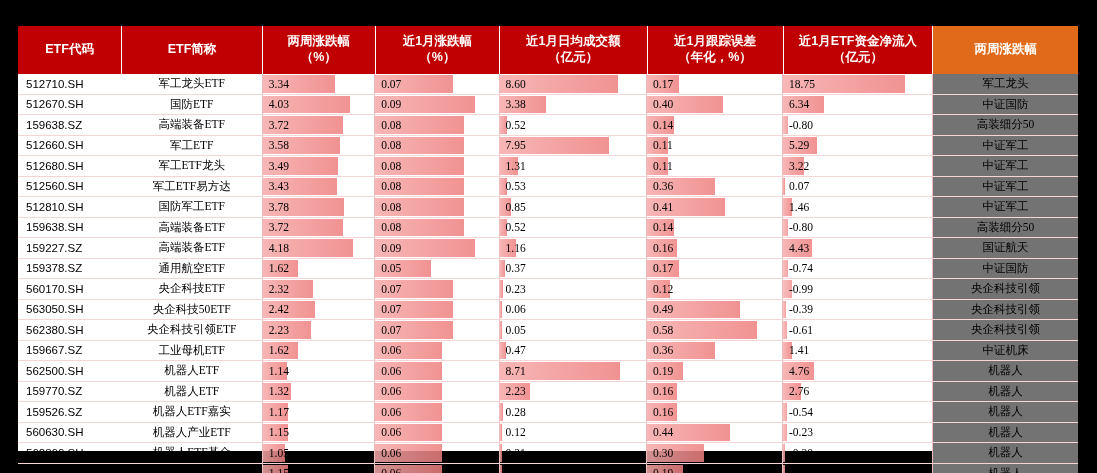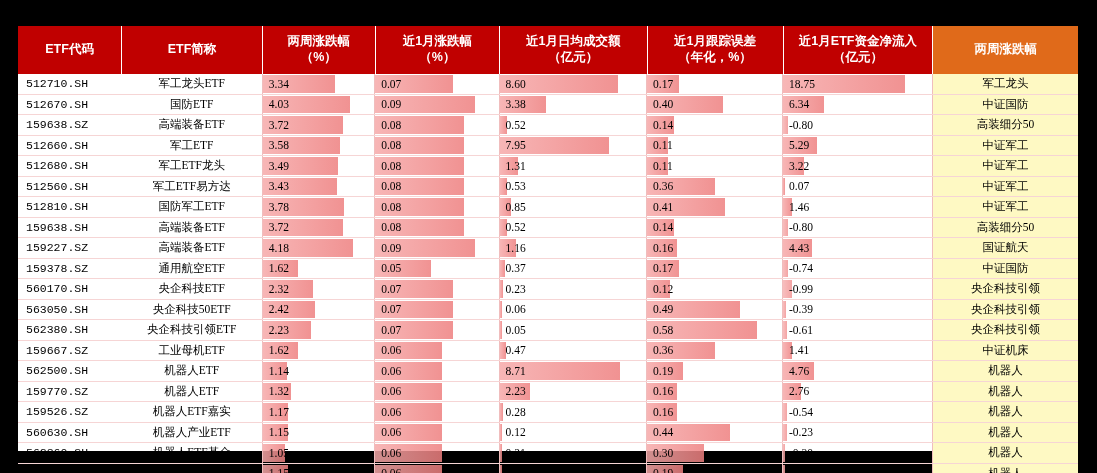--- a/index.html
+++ b/index.html
@@ -9,23 +9,23 @@
   th{
     background:#c00000;color:#fff;font-weight:bold;font-size:12.5px;
     text-align:center;vertical-align:middle;line-height:1.25;
     border-right:1px solid #fff;padding:3px 2px;height:42px;
   }
   th.last{background:#e06a1a;border-right:none;}
   td{
     font-size:11.5px;color:#000;height:19.5px;padding:0;
     border-bottom:1px solid #f3c9c9;position:relative;vertical-align:middle;
   }
-  td.code{text-align:left;padding-left:8px;font-family:Liberation Mono, monospace;}
+  td.code{text-align:left;padding-left:8px;font-family:Liberation Sans, sans-serif;}
   td.name{text-align:center;font-family:"Liberation Serif","DejaVu Serif",serif;border-right:1px solid #f0bdbd;}
-  td.idx{text-align:center;font-family:"Liberation Serif","DejaVu Serif",serif;background:#fef9c3;}
+  td.idx{text-align:center;font-family:"Liberation Serif","DejaVu Serif",serif;background:#737373;}
   td.num{text-align:left;}
   .bar{position:absolute;left:0;top:1px;bottom:1px;background:linear-gradient(90deg,#f6a9a9,#ee7f7f);opacity:.85;}
   .bar.neg{background:linear-gradient(90deg,#f6b3b3,#f29494);}
   .val{position:relative;z-index:2;padding-left:6px;font-family:"Liberation Serif","DejaVu Serif",serif;}
   .cellwrap{position:relative;height:100%;display:flex;align-items:center;border-right:1px solid #f0bdbd;}
   tr.r td{border-bottom:1px solid #f6d5d5;}
 </style>
 </head>
 <body>
 

